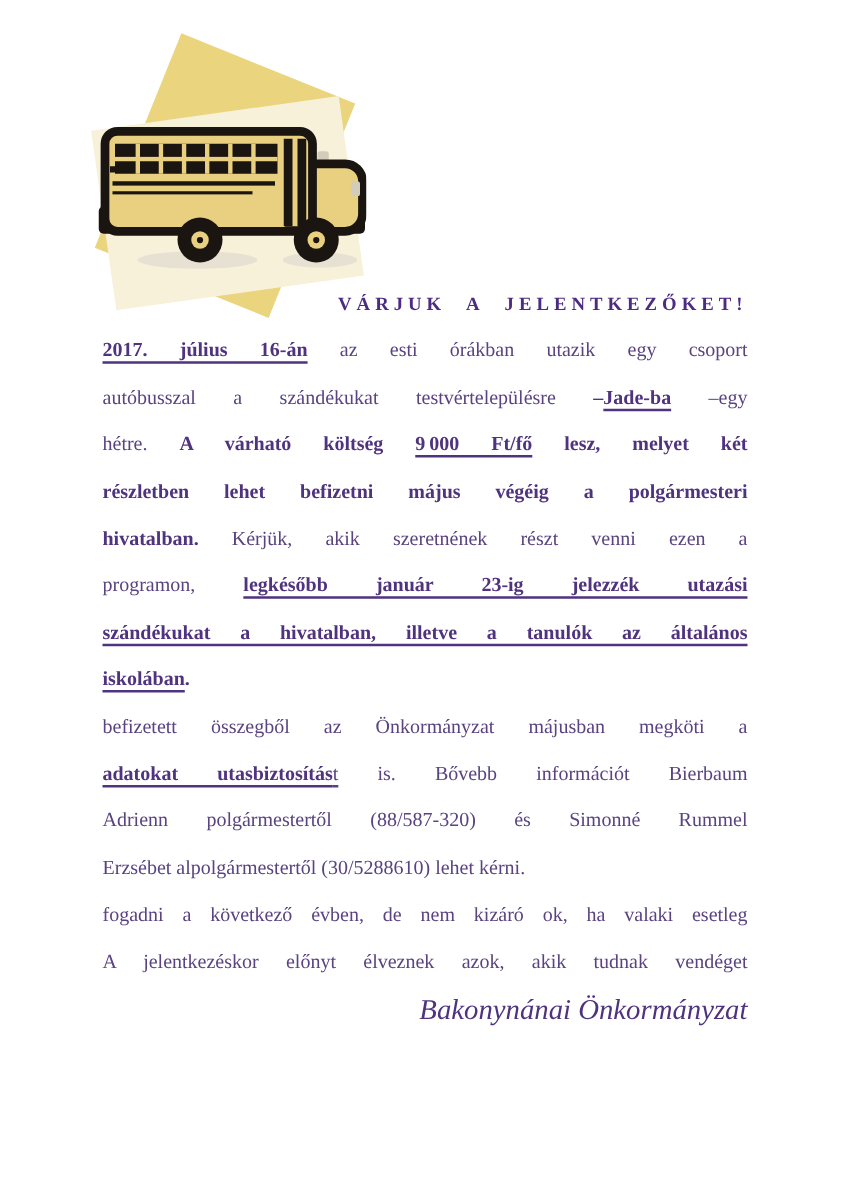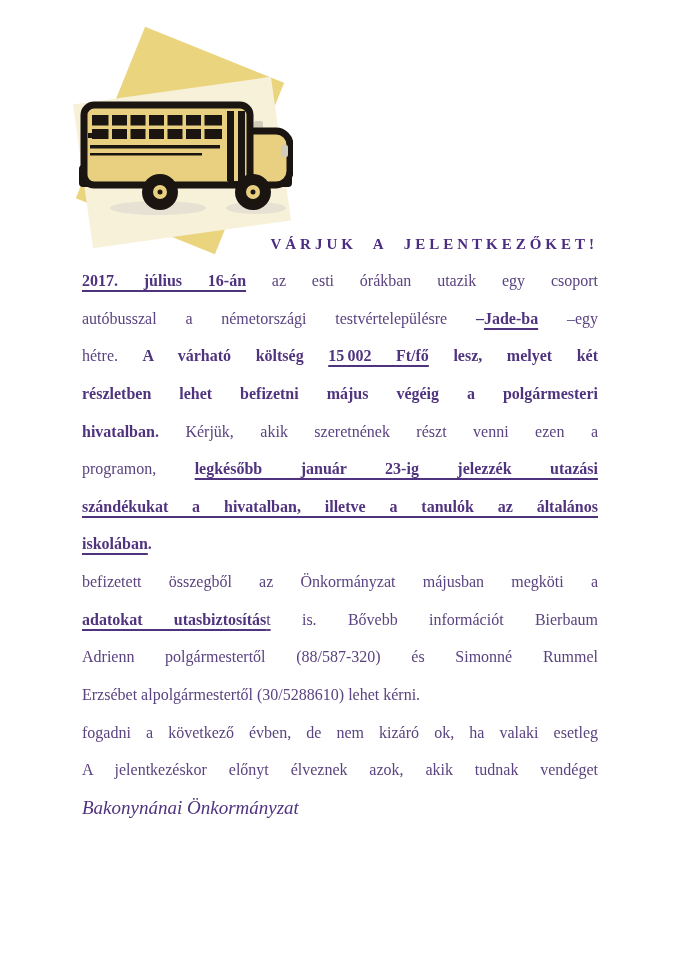--- a/index.html
+++ b/index.html
@@ -28,21 +28,21 @@
     position:absolute; top:236px; left:0; width:100%;
     text-align:right; font-size:15px; font-weight:bold;
     letter-spacing:4px; word-spacing:9px; color:var(--heading);
   }
   .paras { position:absolute; top:262px; left:0; width:100%; font-size:16px; }
   .line { text-align:justify; text-align-last:justify; line-height:37.65px; height:37.65px; }
   .line.last { text-align-last:left; }
   .b { font-weight:bold; color:var(--strong); }
   .u { text-decoration:underline; text-decoration-thickness:1.7px; text-underline-offset:4px; }
   .sig {
-    font-style:italic; font-size:19px;
+    text-align:right; font-style:italic; font-size:23px;
     line-height:37.65px; height:37.65px; color:var(--strong);
   }
 </style>
 </head>
 <body>
 
 <div class="page">
 
   <div class="paper-back"></div>
   <div class="paper-front"></div>
@@ -76,22 +76,22 @@
     <circle class="ink" cx="175" cy="97" r="18"></circle>
     <circle class="mull" cx="175" cy="97" r="7"></circle>
     <circle class="ink" cx="175" cy="97" r="2.5"></circle>
   </svg>
 
   <div class="text-wrap">
     <div class="heading">VÁRJUK A JELENTKEZŐKET!</div>
     <div class="paras">
         <div>
           <div class="line"><span class="b u">2017. július 16-án</span><span> az esti órákban utazik egy csoport</span></div>
-          <div class="line"><span>autóbusszal a németországi testvértelepülésre </span><span class="b">–</span><span class="b u">Jade-ba</span><span> –egy</span></div>
-          <div class="line"><span>hétre. </span><span class="b">A várható költség </span><span class="b u">15 002 Ft/fő</span><span class="b"> lesz, melyet két</span></div>
+          <div class="line"><span>autóbusszal a szándékukat testvértelepülésre </span><span class="b">–</span><span class="b u">Jade-ba</span><span> –egy</span></div>
+          <div class="line"><span>hétre. </span><span class="b">A várható költség </span><span class="b u">9 000 Ft/fő</span><span class="b"> lesz, melyet két</span></div>
           <div class="line"><span class="b">részletben lehet befizetni május végéig a polgármesteri</span></div>
           <div class="line"><span class="b">hivatalban.</span><span> Kérjük, akik szeretnének részt venni ezen a</span></div>
           <div class="line"><span>programon, </span><span class="b u">legkésőbb január 23-ig jelezzék utazási</span></div>
           <div class="line"><span class="b u">szándékukat a hivatalban, illetve a tanulók az általános</span></div>
           <div class="line last"><span class="b u">iskolában</span><span class="b">.</span></div>
         </div>
         <div>
           <div class="line"><span>befizetett összegből az Önkormányzat májusban megköti a</span></div>
           <div class="line"><span class="b u">adatokat utasbiztosítás</span><span class="u">t</span><span> is. Bővebb információt Bierbaum</span></div>
           <div class="line"><span>Adrienn polgármestertől (88/587-320) és Simonné Rummel</span></div>

